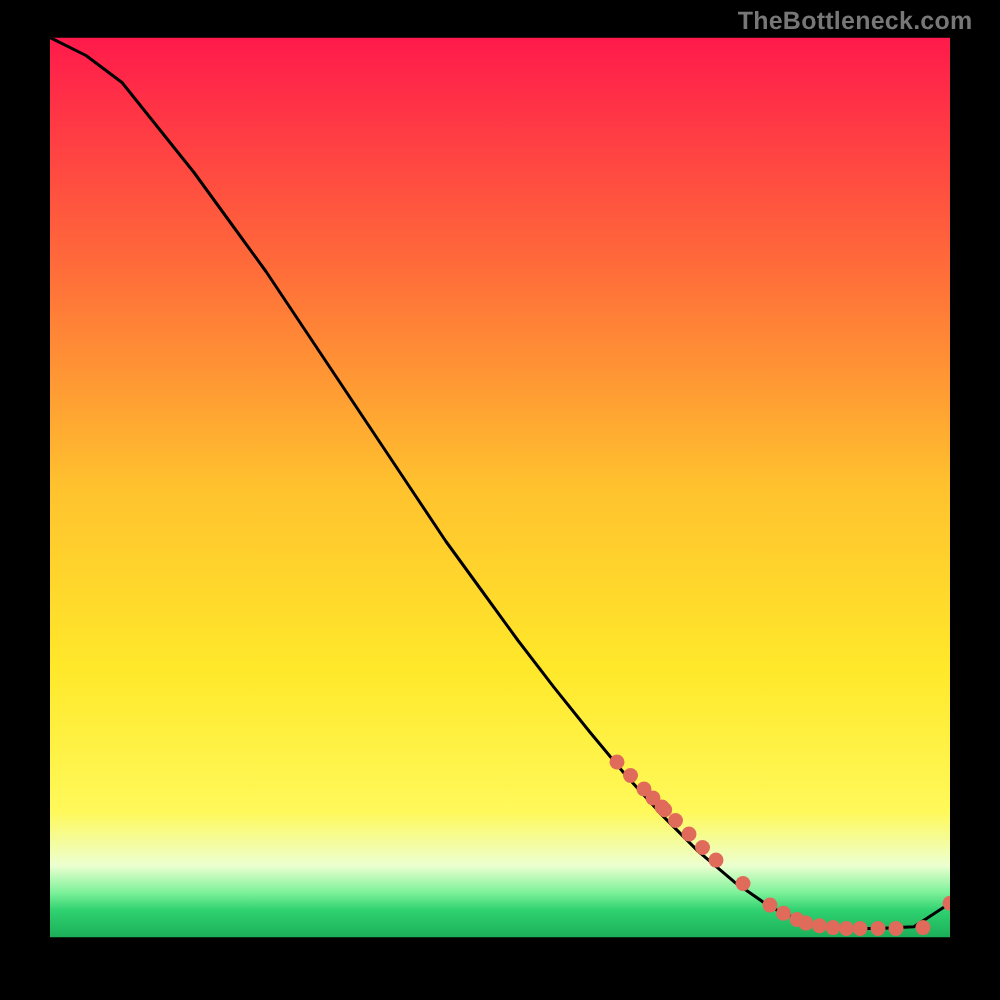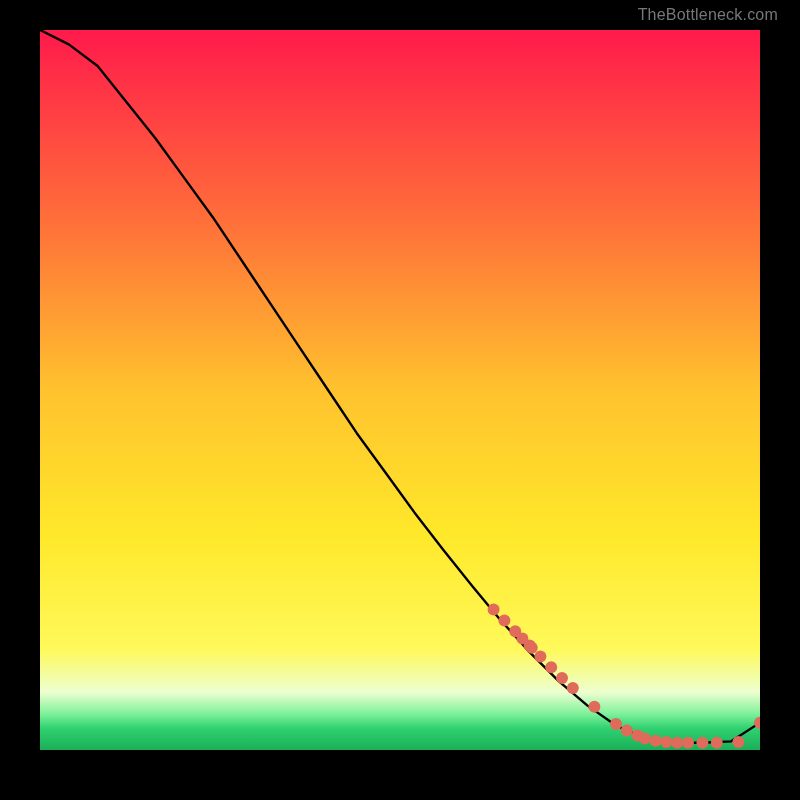--- a/index.html
+++ b/index.html
@@ -26,22 +26,22 @@
   .plot svg {
     display: block;
     width: 720px;
     height: 720px;
   }
   .watermark {
     position: absolute;
     top: 6px;
     right: 22px;
     color: #777;
-    font-size: 16px;
-    font-weight: 400;
+    font-size: 20px;
+    font-weight: 700;
     letter-spacing: 0.2px;
     user-select: none;
   }
 </style>
 </head>
 <body>
 
 <div class="stage">
   <div class="plot">
     <svg viewBox="0 0 720 720">

